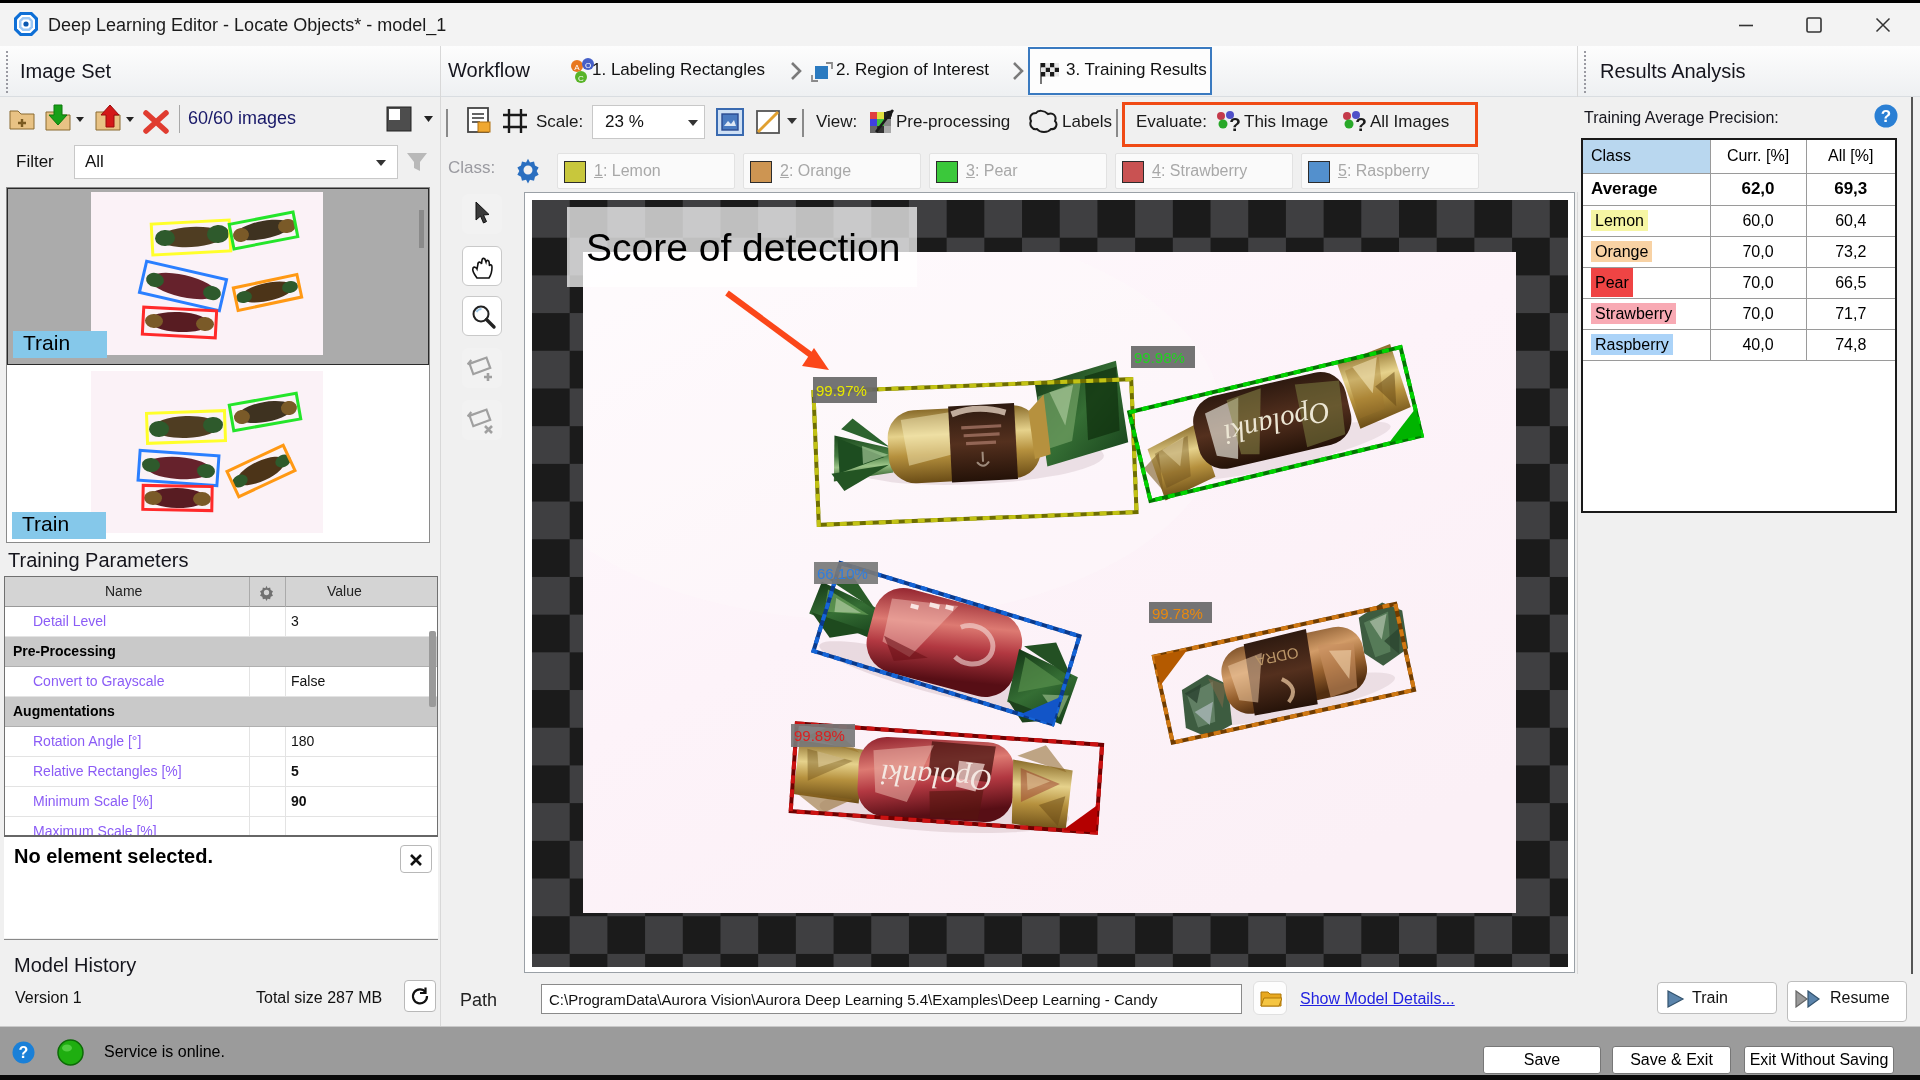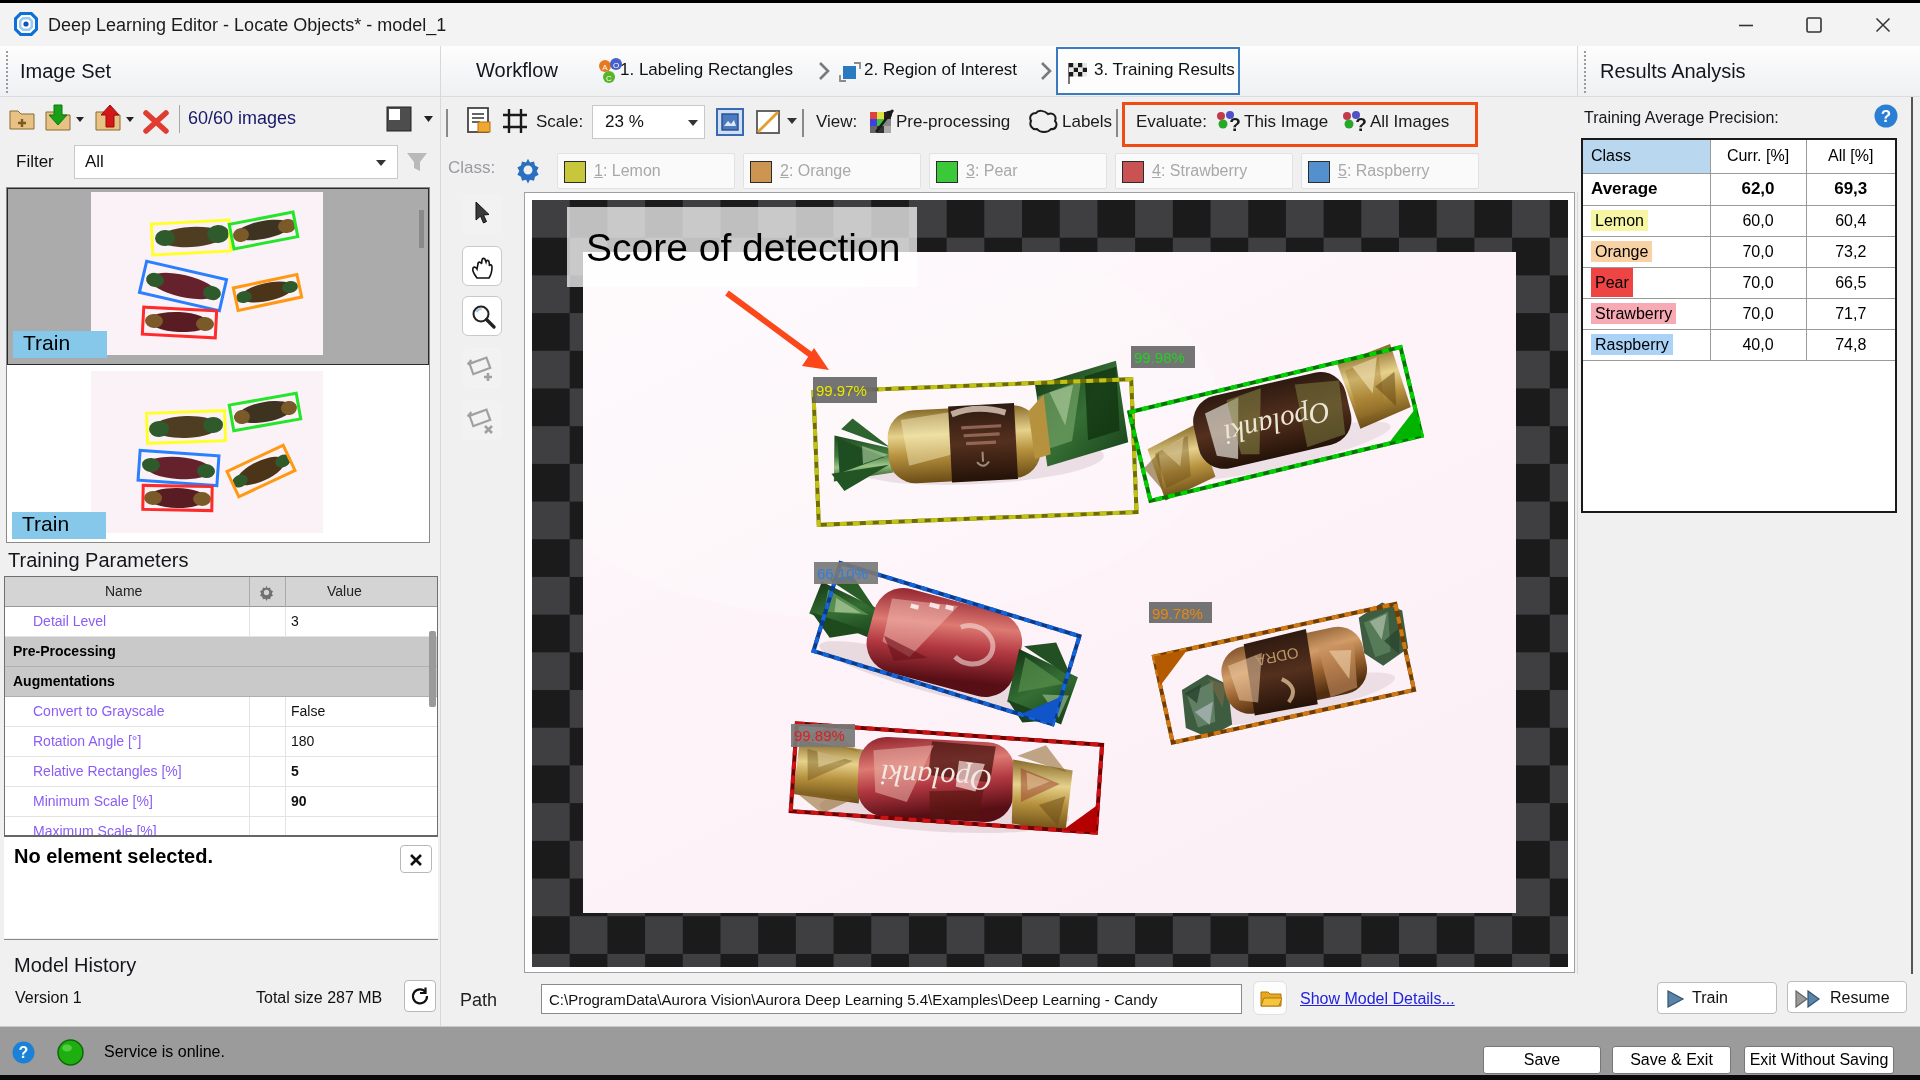--- a/index.html
+++ b/index.html
@@ -27,21 +27,21 @@
 .psec { background:#c9c9c9; font-weight:bold; border-bottom:1px solid #b0b0b0; }
 .pname { position:absolute; left:28px; top:6px; color:#8b5cf6; }
 .psecname { position:absolute; left:8px; top:6px; color:#000; }
 .pval { position:absolute; left:286px; top:6px; color:#111; }
 #noelem { left:4px; top:738px; width:434px; height:103px; background:#fff; border-top:2px solid #666; }
 #modelhist { left:4px; top:842px; width:434px; height:81px; background:#f0f0f0; border-top:1px solid #888; }
 
 #statusbar { left:0; top:1026px; width:1920px; height:49px; background:#9b9b9b; border-top:1px solid #c9c9c9; }
 #blackbottom { left:0; top:1075px; width:1920px; height:5px; background:#0a0a0a; }
 
-#wfbar { left:444px; top:46px; width:1134px; height:51px;margin-left:28px; }
+#wfbar { left:444px; top:46px; width:1134px; height:51px; }
 #ctoolbar { left:444px; top:97px; width:1134px; height:53px; background:#f0f0f0; }
 #classrow { left:444px; top:150px; width:1134px; height:42px; background:#f0f0f0; }
 .chip { position:absolute; top:3px; height:36px; background:#fafafa; border:1px solid #e2e2e2; border-radius:2px; }
 .chipsq { position:absolute; left:6px; top:7px; width:22px; height:22px; border:1px solid #2c2c2c; }
 .chiptxt { position:absolute; left:36px; top:8px; font-size:16px; color:#a8a8a8; }
 .toolbtn { position:absolute; left:462px; width:40px; height:40px; background:#f2f2f2; border-radius:6px; }
 .toolbtn.sel { background:#fff; border:1px solid #c9c9c9; }
 
 #canvasframe { left:524px; top:192px; width:1051px; height:781px; background:#fff; border:1px solid #9aa0a6; }
 #canvas { left:532px; top:200px; width:1036px; height:767px;
@@ -205,28 +205,28 @@
       </div>
       <div class="prow">
           <div class="pname">Detail Level</div>
           <div class="pval">3</div>
           <div class="abs" style="left:244px; top:0; width:1px; height:30px; background:#e3e3e3;"></div>
           <div class="abs" style="left:280px; top:0; width:1px; height:30px; background:#e3e3e3;"></div>
         </div>
       <div class="prow psec">
           <div class="psecname">Pre-Processing</div>
         </div>
-      <div class="prow psec">
-          <div class="psecname">Augmentations</div>
-        </div>
       <div class="prow">
           <div class="pname">Convert to Grayscale</div>
           <div class="pval">False</div>
           <div class="abs" style="left:244px; top:0; width:1px; height:30px; background:#e3e3e3;"></div>
           <div class="abs" style="left:280px; top:0; width:1px; height:30px; background:#e3e3e3;"></div>
+        </div>
+      <div class="prow psec">
+          <div class="psecname">Augmentations</div>
         </div>
       <div class="prow">
           <div class="pname">Rotation Angle [°]</div>
           <div class="pval">180</div>
           <div class="abs" style="left:244px; top:0; width:1px; height:30px; background:#e3e3e3;"></div>
           <div class="abs" style="left:280px; top:0; width:1px; height:30px; background:#e3e3e3;"></div>
         </div>
       <div class="prow">
           <div class="pname">Relative Rectangles [%]</div>
           <div class="pval" style="font-weight:bold;">5</div>
@@ -731,21 +731,21 @@
         <path d="M1 16 L4 8 L22 8 L19 16 Z" fill="#f5c542" stroke="#b07808" stroke-width="1"></path>
       </svg>
     </div>
     <div class="abs link" style="left:856px; top:16px; font-size:16px;">Show Model Details...</div>
     <div class="abs btn" style="left:1213px; top:8px; width:120px; height:32px;">
       <svg style="position:absolute;left:8px;top:7px;" width="20" height="18" viewBox="0 0 20 18">
           <path d="M2 1 L17 9 L2 17 Z" fill="#5b84ab" stroke="#33536e" stroke-width="1.2"></path>
         </svg>
       <div class="abs" style="left:34px; top:6px; font-size:16px; color:#111;">Train</div>
     </div>
-    <div class="abs btn" style="left:1343px; top:7px; width:120px; height:32px;padding-left:46px;">
+    <div class="abs btn" style="left:1343px; top:7px; width:120px; height:41px;padding-left:46px;">
       <svg style="position:absolute;left:7px;top:8px;" width="30" height="18" viewBox="0 0 30 18">
           <path d="M1 1 L12 9 L1 17 Z" fill="#9a9a9a" stroke="#666" stroke-width="1.2"></path>
           <path d="M13 1 L24 9 L13 17 Z" fill="#5b84ab" stroke="#33536e" stroke-width="1.2"></path>
         </svg>
       <div class="abs" style="left:42px; top:7px; font-size:16px; color:#111;">Resume</div>
     </div>
   </div>
 
   <div class="abs" style="left:0; top:1026px; width:1737px; height:49px;">
     <div class="abs" style="left:1483px; top:20px; width:118px; height:28px; background:#fff; border:1px solid #777; border-radius:3px; text-align:center; font-size:16px; color:#000; line-height:26px;">Save</div>

